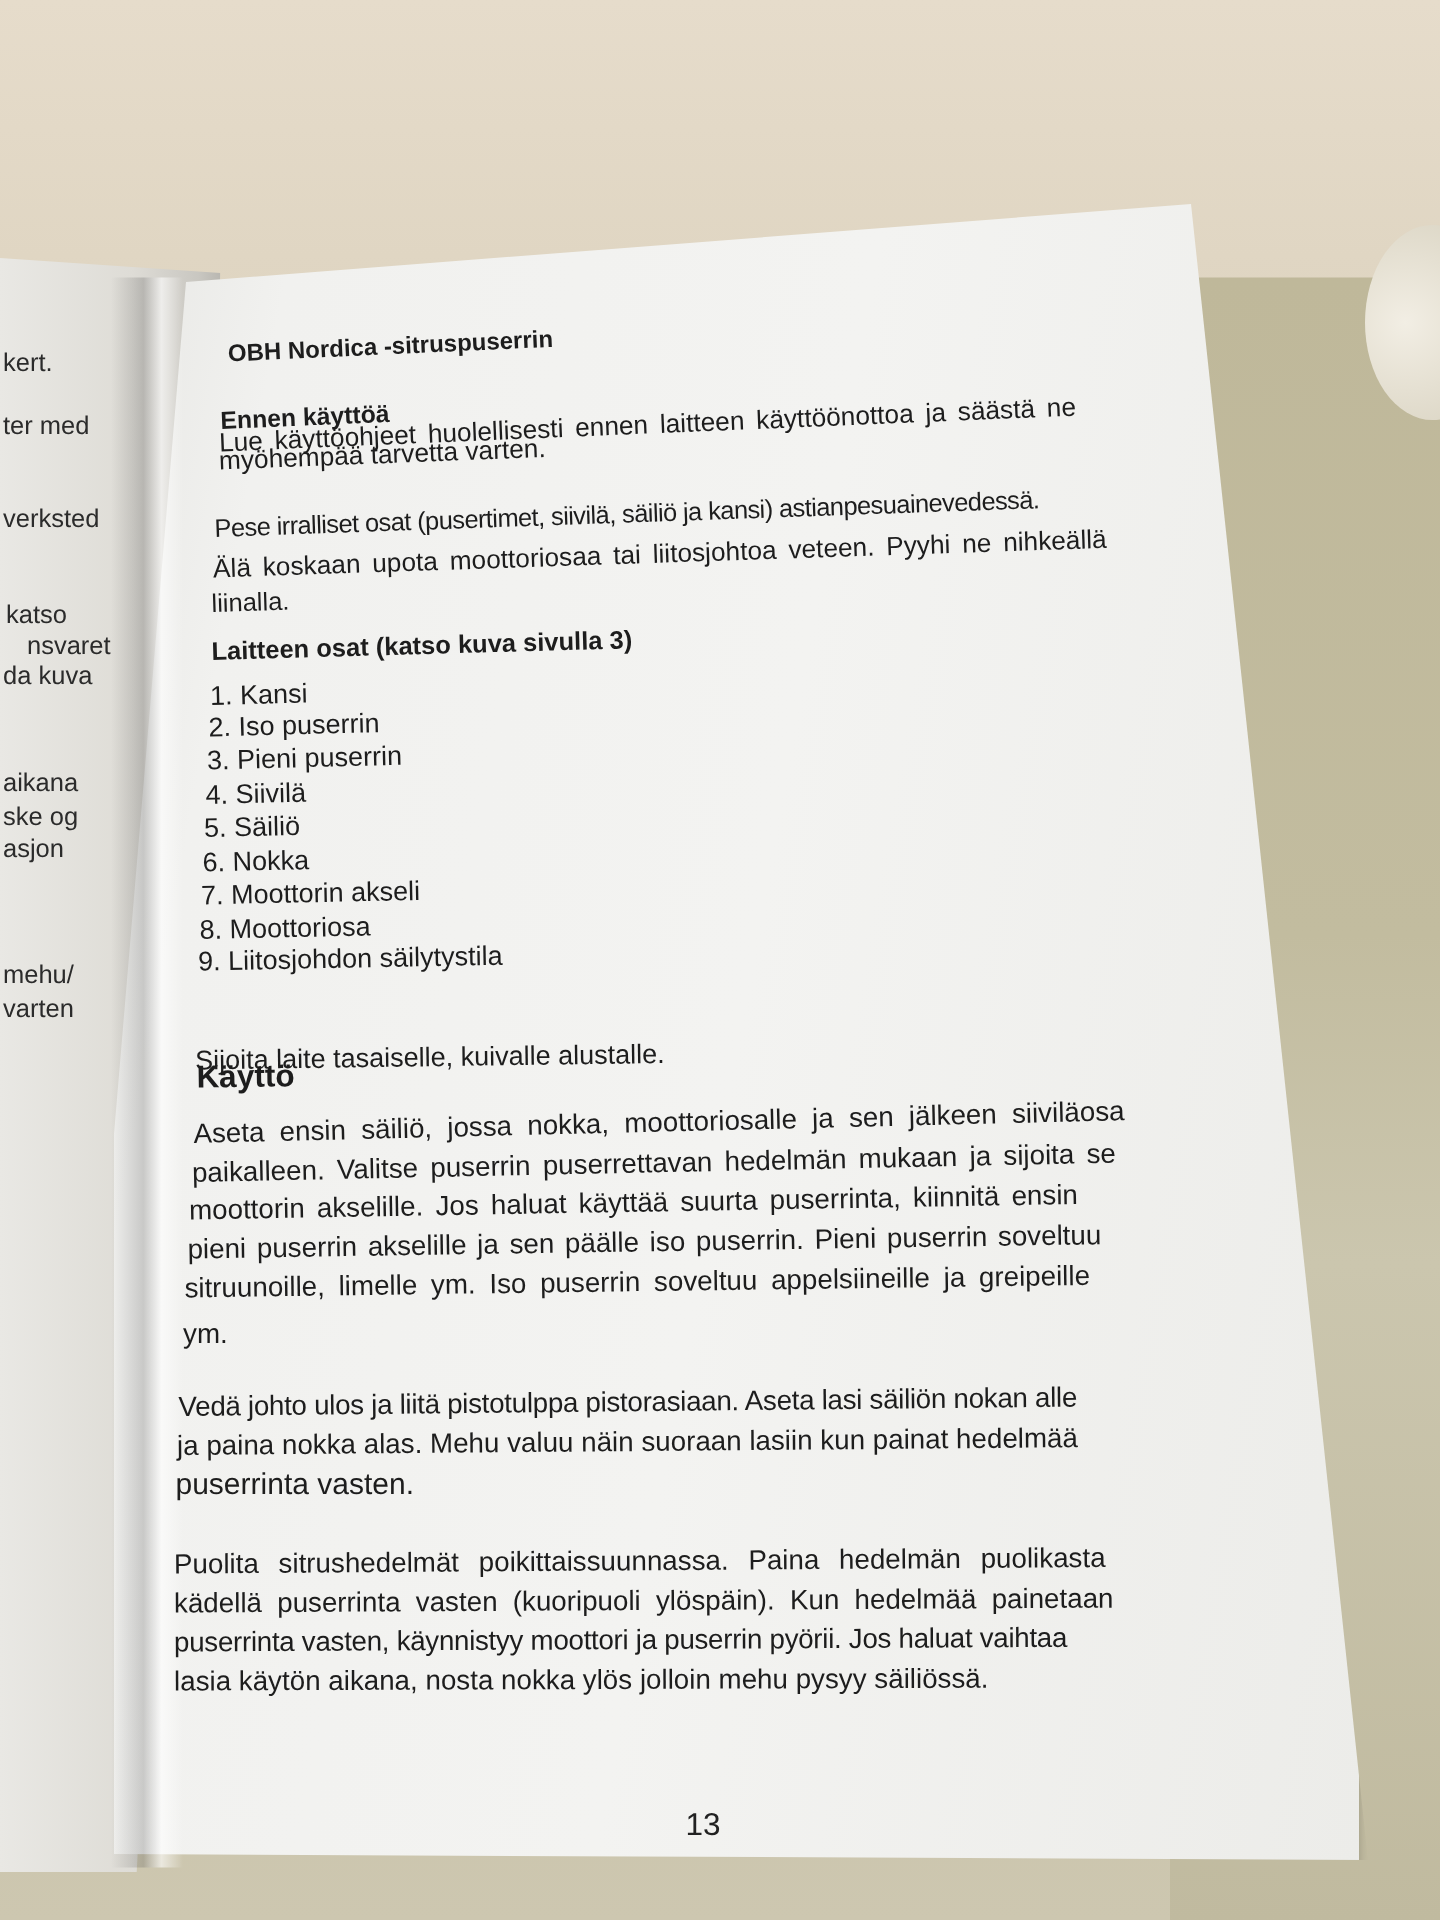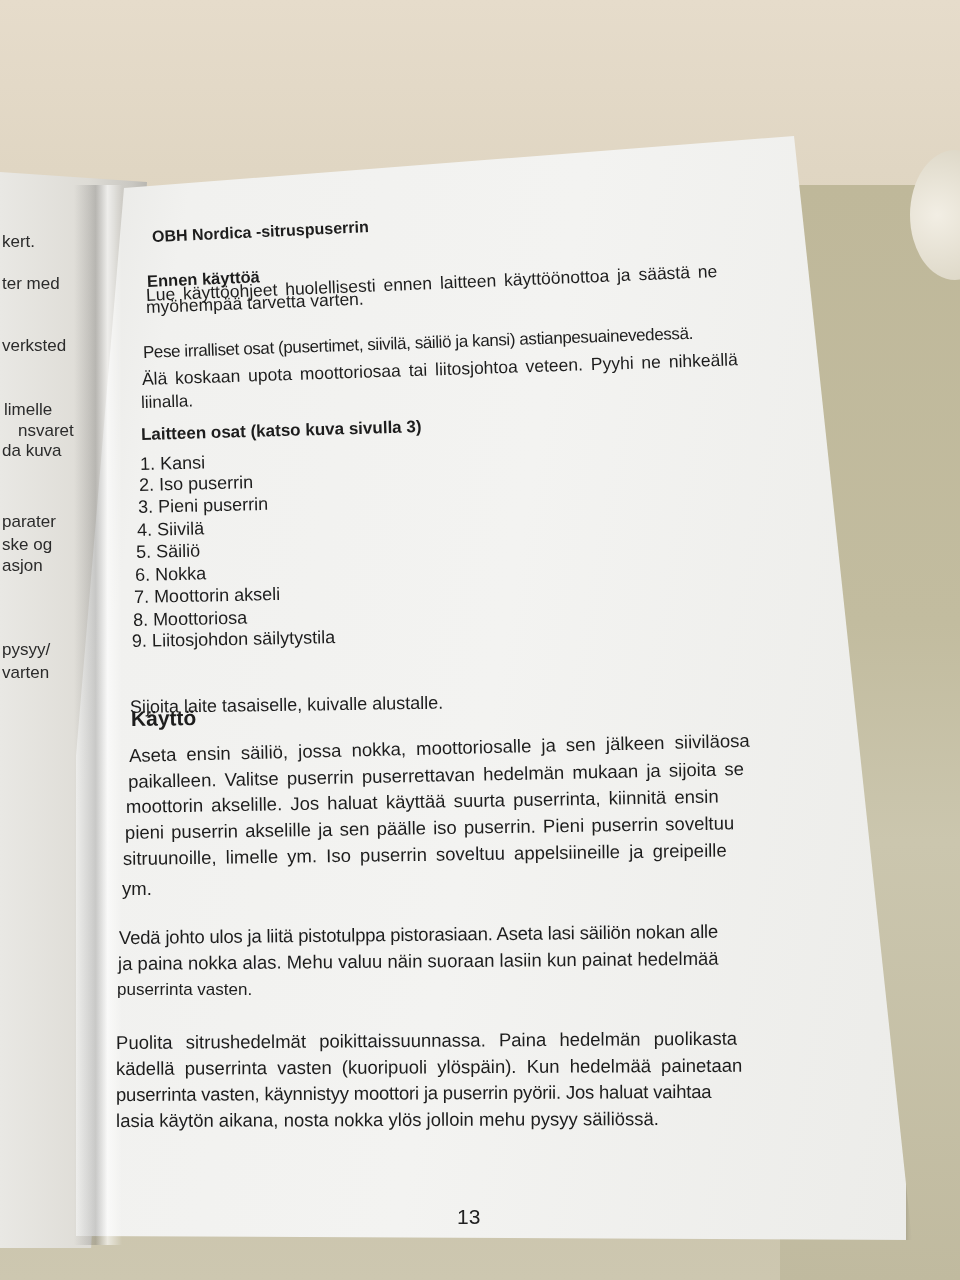--- a/index.html
+++ b/index.html
@@ -57,27 +57,27 @@
 </head>
 <body>
 
 <div class="counter"></div>
 <div class="appliance"></div>
 
 <div class="left-page">
   <span class="frag" style="left:2px;top:62px">kert.</span>
   <span class="frag" style="left:2px;top:104px">ter  med</span>
   <span class="frag" style="left:2px;top:166px">verksted</span>
-  <span class="frag" style="left:4px;top:230px">limelle</span>
+  <span class="frag" style="left:4px;top:230px">katso</span>
   <span class="frag" style="left:18px;top:251px">nsvaret</span>
   <span class="frag" style="left:2px;top:271px">da  kuva</span>
-  <span class="frag" style="left:2px;top:342px">parater</span>
+  <span class="frag" style="left:2px;top:342px">aikana</span>
   <span class="frag" style="left:2px;top:365px">ske og</span>
   <span class="frag" style="left:2px;top:386px">asjon</span>
-  <span class="frag" style="left:2px;top:470px">pysyy/</span>
+  <span class="frag" style="left:2px;top:470px">mehu/</span>
   <span class="frag" style="left:2px;top:493px">varten</span>
 </div>
 
 <div class="page"></div>
 <div class="spine"></div>
 
 <div class="content">
   <div class="line title" style="left:152px;top:226px;transform:rotate(-2.6deg)">OBH Nordica -sitruspuserrin</div>
 
   <div class="line head" style="left:147px;top:270px;transform:rotate(-2.4deg)">Ennen käyttöä</div>
@@ -104,21 +104,21 @@
 
   <div class="line" style="left:129px;top:745px;transform:rotate(-1.4deg);word-spacing:5px">Aseta ensin säiliö, jossa nokka, moottoriosalle ja sen jälkeen siiviläosa</div>
   <div class="line" style="left:128px;top:771px;transform:rotate(-1.2deg);word-spacing:3px">paikalleen. Valitse puserrin puserrettavan hedelmän mukaan ja sijoita se</div>
   <div class="line" style="left:126px;top:796px;transform:rotate(-1.0deg);word-spacing:3px">moottorin akselille. Jos haluat käyttää suurta puserrinta, kiinnitä ensin</div>
   <div class="line" style="left:125px;top:822px;transform:rotate(-0.9deg);word-spacing:2px">pieni puserrin akselille ja sen päälle iso puserrin. Pieni puserrin soveltuu</div>
   <div class="line" style="left:123px;top:848px;transform:rotate(-0.8deg);word-spacing:4px">sitruunoille, limelle ym. Iso puserrin soveltuu appelsiineille ja greipeille</div>
   <div class="line" style="left:122px;top:878px">ym.</div>
 
   <div class="line" style="left:119px;top:927px;transform:rotate(-0.6deg);font-size:18.5px;letter-spacing:-0.2px">Vedä johto ulos ja liitä pistotulppa pistorasiaan. Aseta lasi säiliön nokan alle</div>
   <div class="line" style="left:118px;top:953px;transform:rotate(-0.5deg);font-size:18.5px">ja paina nokka alas. Mehu valuu näin suoraan lasiin kun painat hedelmää</div>
-  <div class="line" style="left:117px;top:979px;font-size:17px">puserrinta vasten.</div>
+  <div class="line" style="left:117px;top:979px;font-size:20px">puserrinta vasten.</div>
 
   <div class="line" style="left:116px;top:1032px;transform:rotate(-0.4deg);word-spacing:8px">Puolita sitrushedelmät poikittaissuunnassa. Paina hedelmän puolikasta</div>
   <div class="line" style="left:116px;top:1058px;transform:rotate(-0.3deg);word-spacing:5px">kädellä puserrinta vasten (kuoripuoli ylöspäin). Kun hedelmää painetaan</div>
   <div class="line" style="left:116px;top:1084px;transform:rotate(-0.3deg);letter-spacing:-0.2px">puserrinta vasten, käynnistyy moottori ja puserrin pyörii. Jos haluat vaihtaa</div>
   <div class="line" style="left:116px;top:1110px;transform:rotate(-0.2deg)">lasia käytön aikana, nosta nokka ylös jolloin mehu pysyy säiliössä.</div>
 
   <div class="page-num">13</div>
 </div>
 
 </body></html>

